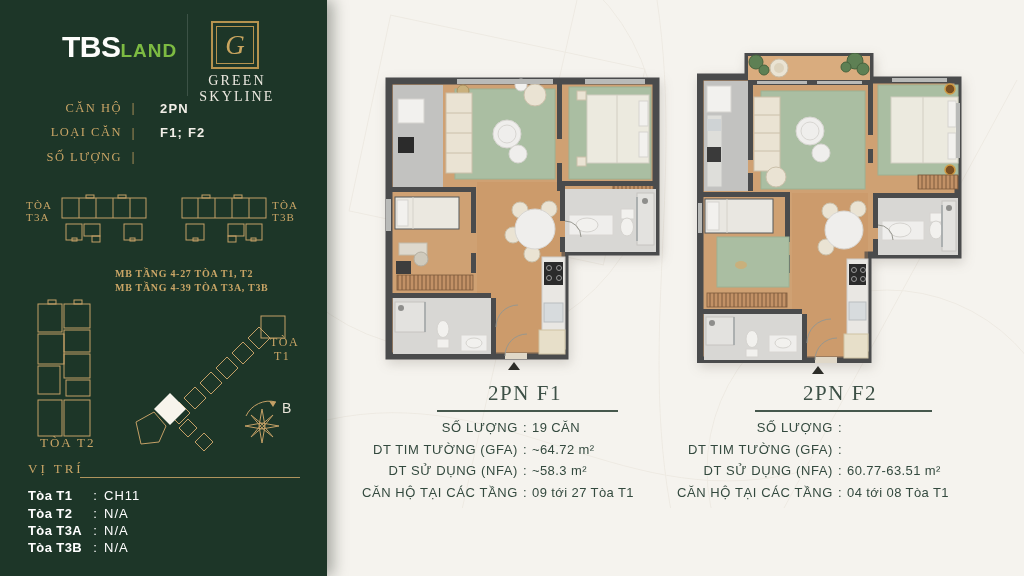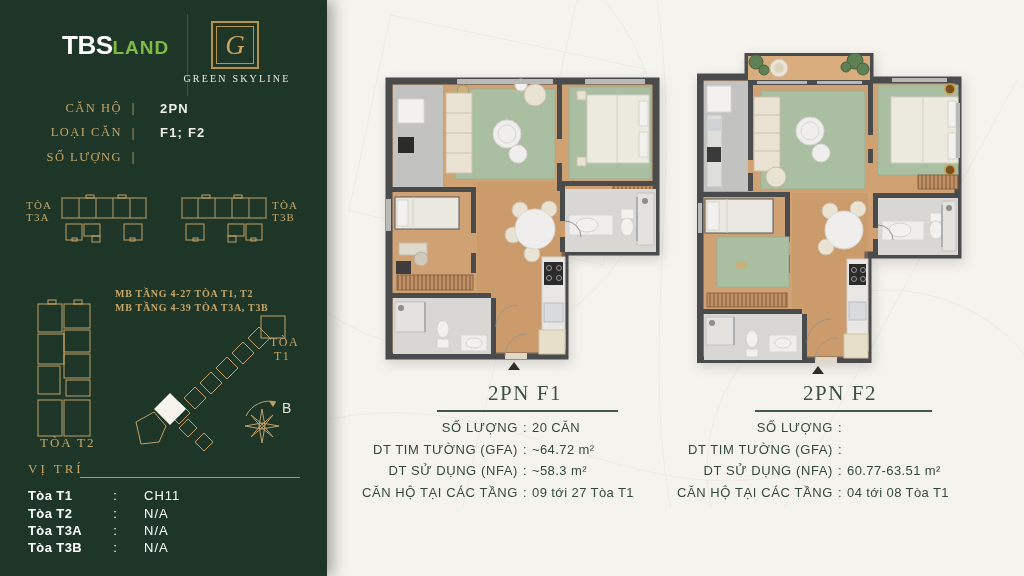--- a/index.html
+++ b/index.html
@@ -22,47 +22,47 @@
   .unit-details{position:absolute;display:grid;grid-auto-rows:21.6px;align-items:center;
     font-size:13px;color:#33493e;letter-spacing:.2px;}
   .drow{display:grid;grid-template-columns:1fr 14px 1fr;align-items:center;}
   .dlabel{text-align:right;letter-spacing:.6px;}
   .dcolon{text-align:center;color:#33493e;}
   .dvalue{text-align:left;letter-spacing:.4px;}
 
   
   .sidebar{left:0;top:0;width:327px;height:576px;background:#1d3628;
     box-shadow:6px 0 14px rgba(20,30,20,.35);z-index:5;color:#f2efe8;}
-  .logo-row .tbs{font-size:26px;font-weight:900;color:#fdfdfb;letter-spacing:-.5px;}
+  .logo-row .tbs{font-size:30px;font-weight:900;color:#fdfdfb;letter-spacing:-.5px;}
   .logo-row .land{font-size:19px;font-weight:700;color:#7dbb42;letter-spacing:1px;}
   .logo-div{left:187px;top:14px;width:1px;height:82px;background:rgba(255,255,255,.14);}
   .g-frame{left:211px;top:21px;width:44px;height:44px;border:2px solid #b5934f;
     display:flex;align-items:center;justify-content:center;}
   .g-frame .inner{width:36px;height:36px;border:1px solid #b5934f;display:flex;
     align-items:center;justify-content:center;}
   .g-mono{font-family:"Liberation Serif",serif;font-style:italic;font-size:27px;color:#c9a55f;}
   .proj-name{left:182px;top:73px;width:110px;text-align:center;
-    font-family:"Liberation Serif",serif;font-size:10px;letter-spacing:2.2px;color:#ece9e0;}
+    font-family:"Liberation Serif",serif;font-size:14px;letter-spacing:2.2px;color:#ece9e0;}
   .info-table{left:30px;top:96px;width:272px;display:grid;grid-auto-rows:24.5px;align-items:center;}
   .irow{display:grid;grid-template-columns:92px 22px auto;align-items:center;}
   .ilabel{text-align:right;font-family:"Liberation Serif",serif;font-size:12.5px;
     letter-spacing:1.5px;color:#c9a566;}
   .ipipe{text-align:center;color:rgba(201,165,102,.75);font-size:12px;}
   .ivalue{padding-left:16px;font-size:13px;font-weight:600;letter-spacing:1.2px;color:#f2efe8;}
   .t3-label{position:absolute;font-family:"Liberation Serif",serif;font-size:11px;
     letter-spacing:1.2px;color:#c9a566;line-height:12px;}
-  .mb-notes{left:115px;top:287px;font-family:"Liberation Serif",serif;font-size:10px;
+  .mb-notes{left:115px;top:267px;font-family:"Liberation Serif",serif;font-size:10px;
     font-weight:600;letter-spacing:.7px;color:#c9a566;line-height:13.5px;}
   .gold-line{stroke:#c4a066;fill:none;stroke-width:1;}
   .vitri-head{left:28px;top:461px;font-family:"Liberation Serif",serif;font-size:13px;
     letter-spacing:3px;color:#c9a566;}
   .vitri-line{left:80px;top:477px;width:220px;height:1px;background:#c9a566;opacity:.85;}
   .vitri-rows{left:28px;top:487px;display:grid;grid-auto-rows:17.4px;align-items:center;
     font-size:13px;color:#ffffff;}
-  .vrow{display:grid;grid-template-columns:62px 10px auto;align-items:center;gap:20px;}
+  .vrow{display:grid;grid-template-columns:62px 10px auto;align-items:center;}
   .vlabel{font-weight:700;letter-spacing:.4px;}
   .vcolon{text-align:center;}
   .vvalue{padding-left:4px;letter-spacing:1px;}
 
   
   .wall{fill:#4a4b4c;}
   .gray{fill:#c2c2c0;}
   .rug{fill:#aabea2;stroke:#9cb294;stroke-width:1;}
   .bath{fill:#d8d7d4;}
   .cream{fill:#eae3d3;stroke:#cbc0aa;stroke-width:1;}
@@ -310,21 +310,21 @@
     <path d="M118,307 A22,22 0 0 1 140,285" class="arc"></path>
   </svg>
   <div class="entr-arrow" style="left:485px;top:366px;"></div>
 
   <div class="unit-title" style="left:43px;top:381px;width:310px;">2PN F1</div>
   <div class="unit-underline" style="left:110px;top:410px;width:181px;"></div>
   <div class="unit-details" style="left:30px;top:417px;width:336px;">
     <div class="drow">
       <span class="dlabel">SỐ LƯỢNG</span>
       <span class="dcolon">:</span>
-      <span class="dvalue">20 CĂN</span>
+      <span class="dvalue">19 CĂN</span>
     </div>
     <div class="drow">
       <span class="dlabel">DT TIM TƯỜNG (GFA)</span>
       <span class="dcolon">:</span>
       <span class="dvalue">~64.72 m²</span>
     </div>
     <div class="drow">
       <span class="dlabel">DT SỬ DỤNG (NFA)</span>
       <span class="dcolon">:</span>
       <span class="dvalue">~58.3 m²</span>

